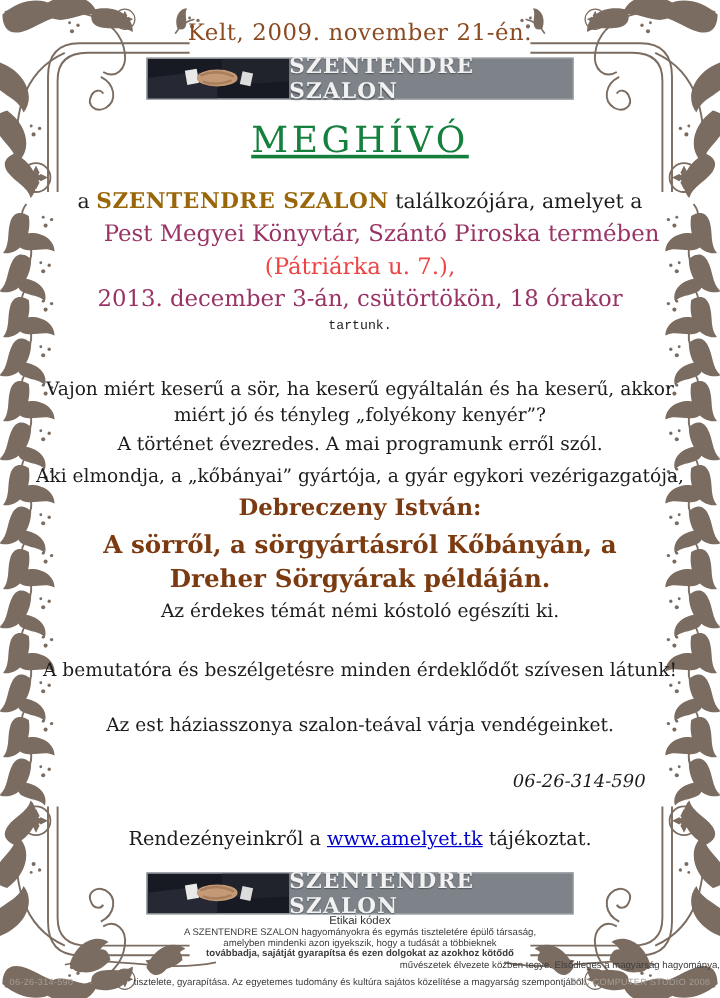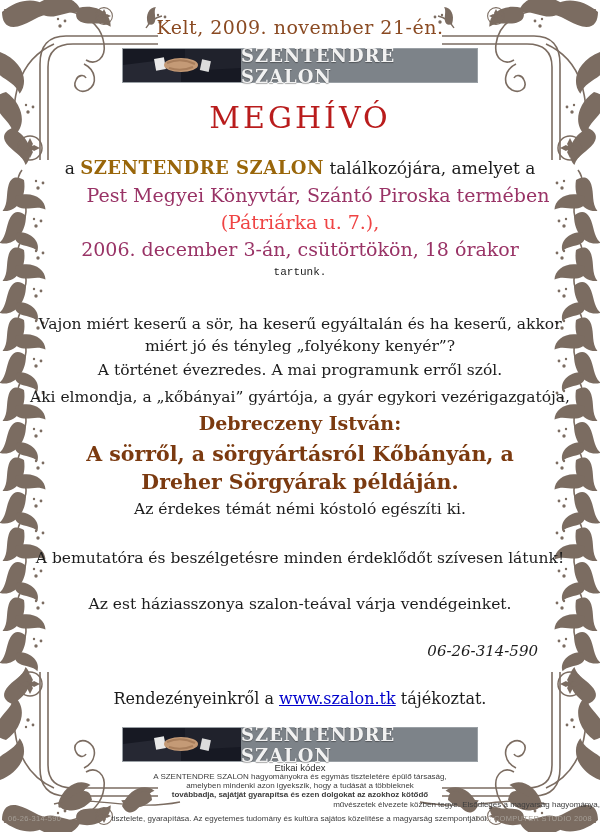--- a/index.html
+++ b/index.html
@@ -16,21 +16,21 @@
 
   .banner{left:122px;width:356px;height:35px;background:#7d8389;
     border:1px solid #9aa0a5;box-sizing:border-box;display:flex;align-items:stretch;}
   .banner-top{top:48px;}
   .banner-bottom{top:727px;}
   .banner .photo{width:118px;flex:0 0 118px;display:block;}
   .banner .brand{flex:1;display:flex;align-items:center;justify-content:center;
     color:#f2f2f2;font-size:18px;font-weight:bold;letter-spacing:1px;
     font-family:"DejaVu Serif",serif;text-shadow:0 1px 1px rgba(0,0,0,.35);}
 
-  .title{top:100px;font-size:30px;letter-spacing:3px;color:#b91c1c;}
+  .title{top:100px;font-size:30px;letter-spacing:3px;color:#15803d;text-decoration:underline;}
 
   .intro{top:157px;font-size:17px;}
   .intro .brand-inline{color:#99660a;font-weight:bold;font-size:18px;letter-spacing:.5px;}
   .venue1{top:184px;font-size:19px;color:#993366;margin-left:18px;}
   .venue2{top:211px;font-size:19px;color:#ef4444;}
   .dtline{top:238px;font-size:19px;color:#993366;}
   .closing{top:266px;font-size:11px;font-family:Liberation Mono, monospace;}
 
   .question{top:313px;font-size:15.5px;line-height:22px;}
   .history{top:361px;font-size:15.5px;}
@@ -173,40 +173,40 @@
 </div>
 
 <div class="layer cline title">MEGHÍVÓ</div>
 
 <div class="layer cline intro">
   <span>a </span><span class="brand-inline">SZENTENDRE SZALON</span><span> találkozójára, amelyet a</span>
 </div>
 
 <div class="layer cline venue1">Pest Megyei Könyvtár, Szántó Piroska termében</div>
 <div class="layer cline venue2">(Pátriárka u. 7.),</div>
-<div class="layer cline dtline">2006. december 3-án, csütörtökön, 18 órakor</div>
+<div class="layer cline dtline">2013. december 3-án, csütörtökön, 18 órakor</div>
 <div class="layer cline closing">tartunk.</div>
 
 <div class="layer cline question preline">Vajon miért keserű a sör, ha keserű egyáltalán és ha keserű, akkor
 miért jó és tényleg „folyékony kenyér”?</div>
 <div class="layer cline history">A történet évezredes. A mai programunk erről szól.</div>
 <div class="layer cline presenter-intro">Aki elmondja, a „kőbányai” gyártója, a gyár egykori vezérigazgatója,</div>
 <div class="layer cline presenter-name">Debreczeny István:</div>
 <div class="layer cline talk-title preline">A sörről, a sörgyártásról Kőbányán, a
 Dreher Sörgyárak példáján.</div>
 <div class="layer cline tasting">Az érdekes témát némi kóstoló egészíti ki.</div>
 <div class="layer cline welcome">A bemutatóra és beszélgetésre minden érdeklődőt szívesen látunk!</div>
 <div class="layer cline hostess">Az est háziasszonya szalon-teával várja vendégeinket.</div>
 
 <div class="layer signature">
   <div>06-26-314-590</div>
 </div>
 
 <div class="layer cline infoline">
-  <span>Rendezényeinkről a </span><a href="#">www.szalon.tk</a><span> tájékoztat.</span>
+  <span>Rendezényeinkről a </span><a href="#">www.amelyet.tk</a><span> tájékoztat.</span>
 </div>
 
 <div class="layer banner banner-bottom">
   <svg class="photo" viewBox="0 0 118 33" preserveAspectRatio="none">
     <rect width="118" height="33" fill="#171923"></rect>
     <path d="M0 33 L0 16 L40 11 L58 15 L58 33 Z" fill="#262833"></path>
     <path d="M118 0 L118 19 L82 21 L62 17 L62 0 Z" fill="#20222c"></path>
     <rect x="32" y="9" width="10" height="12" fill="#e9e9e9" transform="rotate(-10 37 15)"></rect>
     <rect x="78" y="11" width="9" height="11" fill="#dcdcdc" transform="rotate(12 82 16)"></rect>
     <ellipse cx="58" cy="16" rx="17" ry="7" fill="#c49a76"></ellipse>

